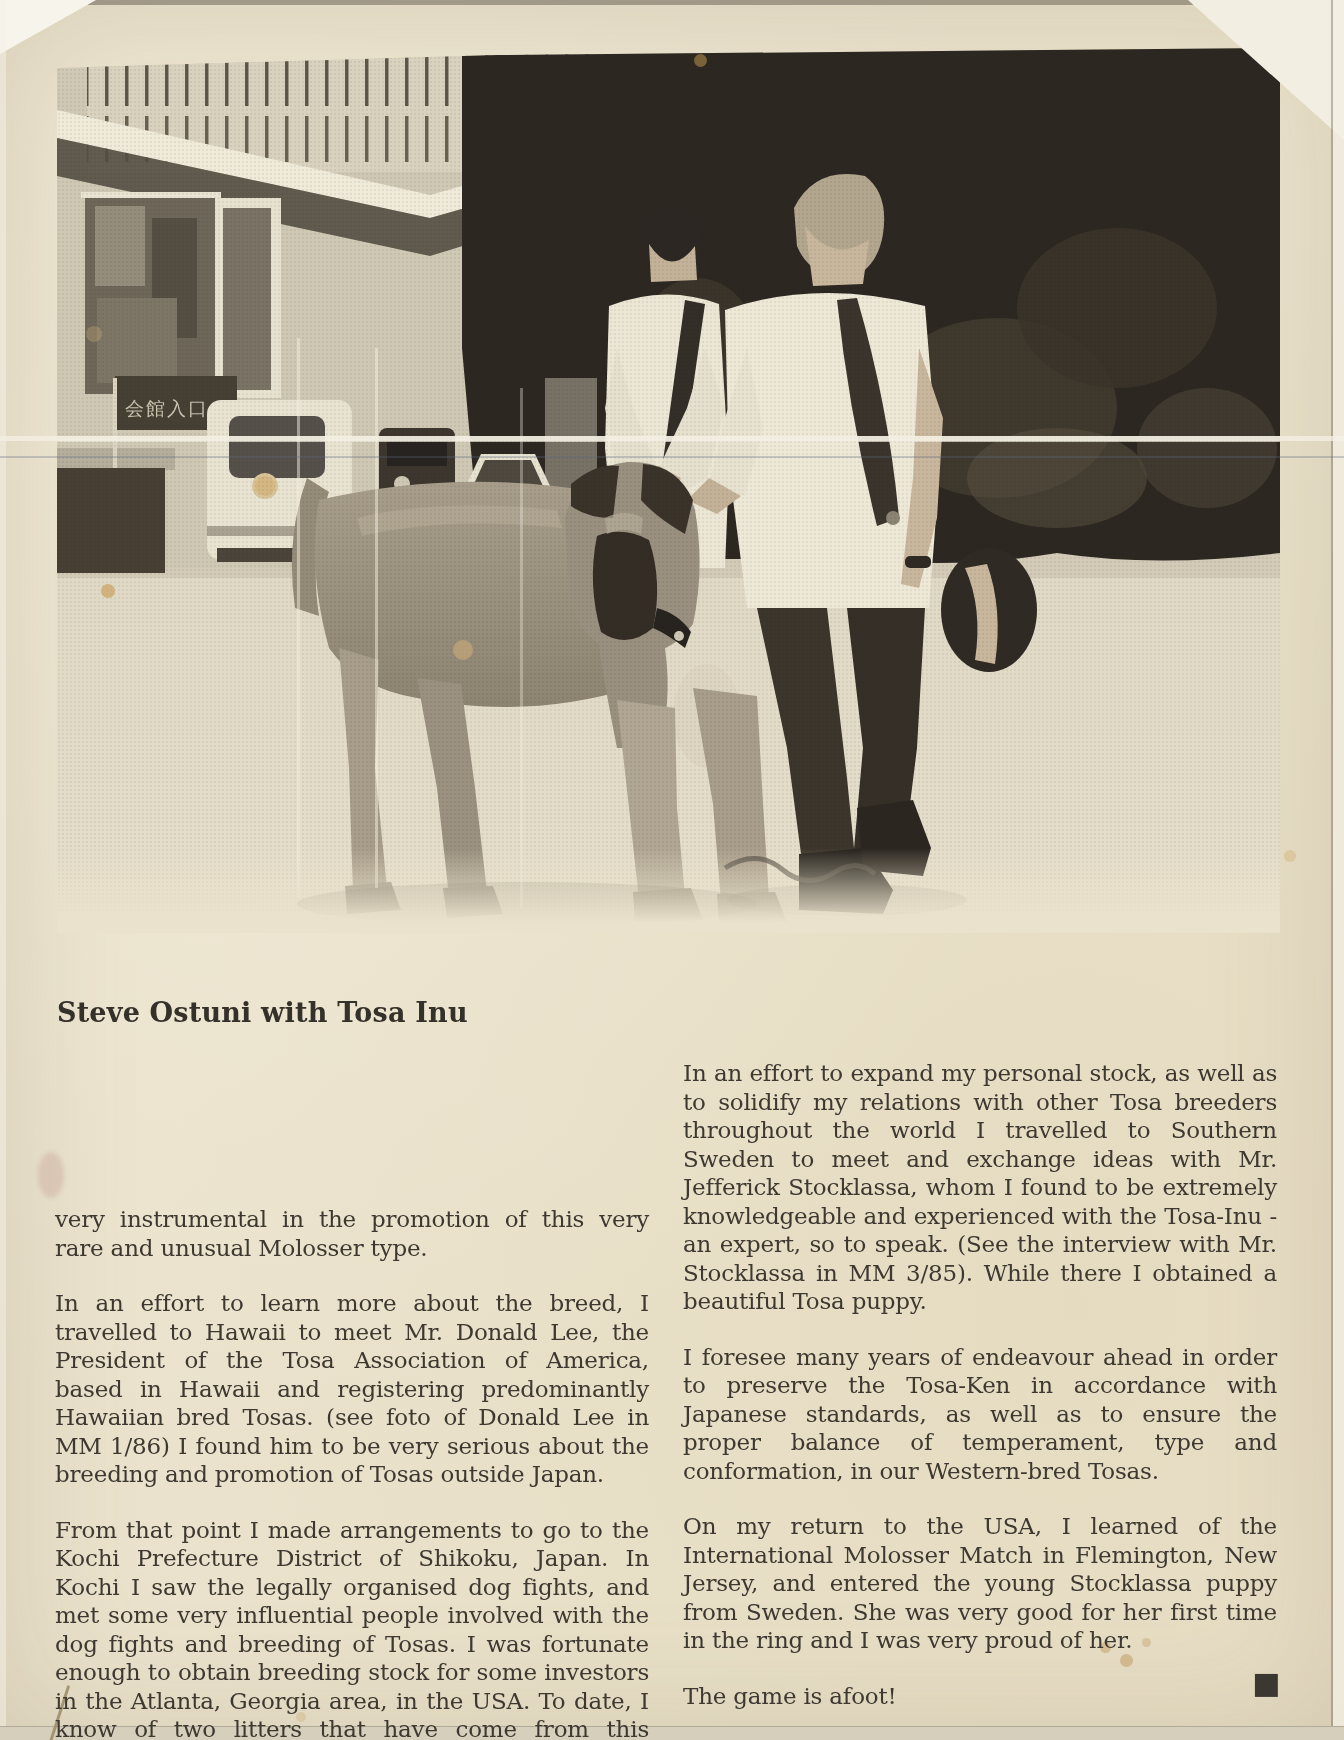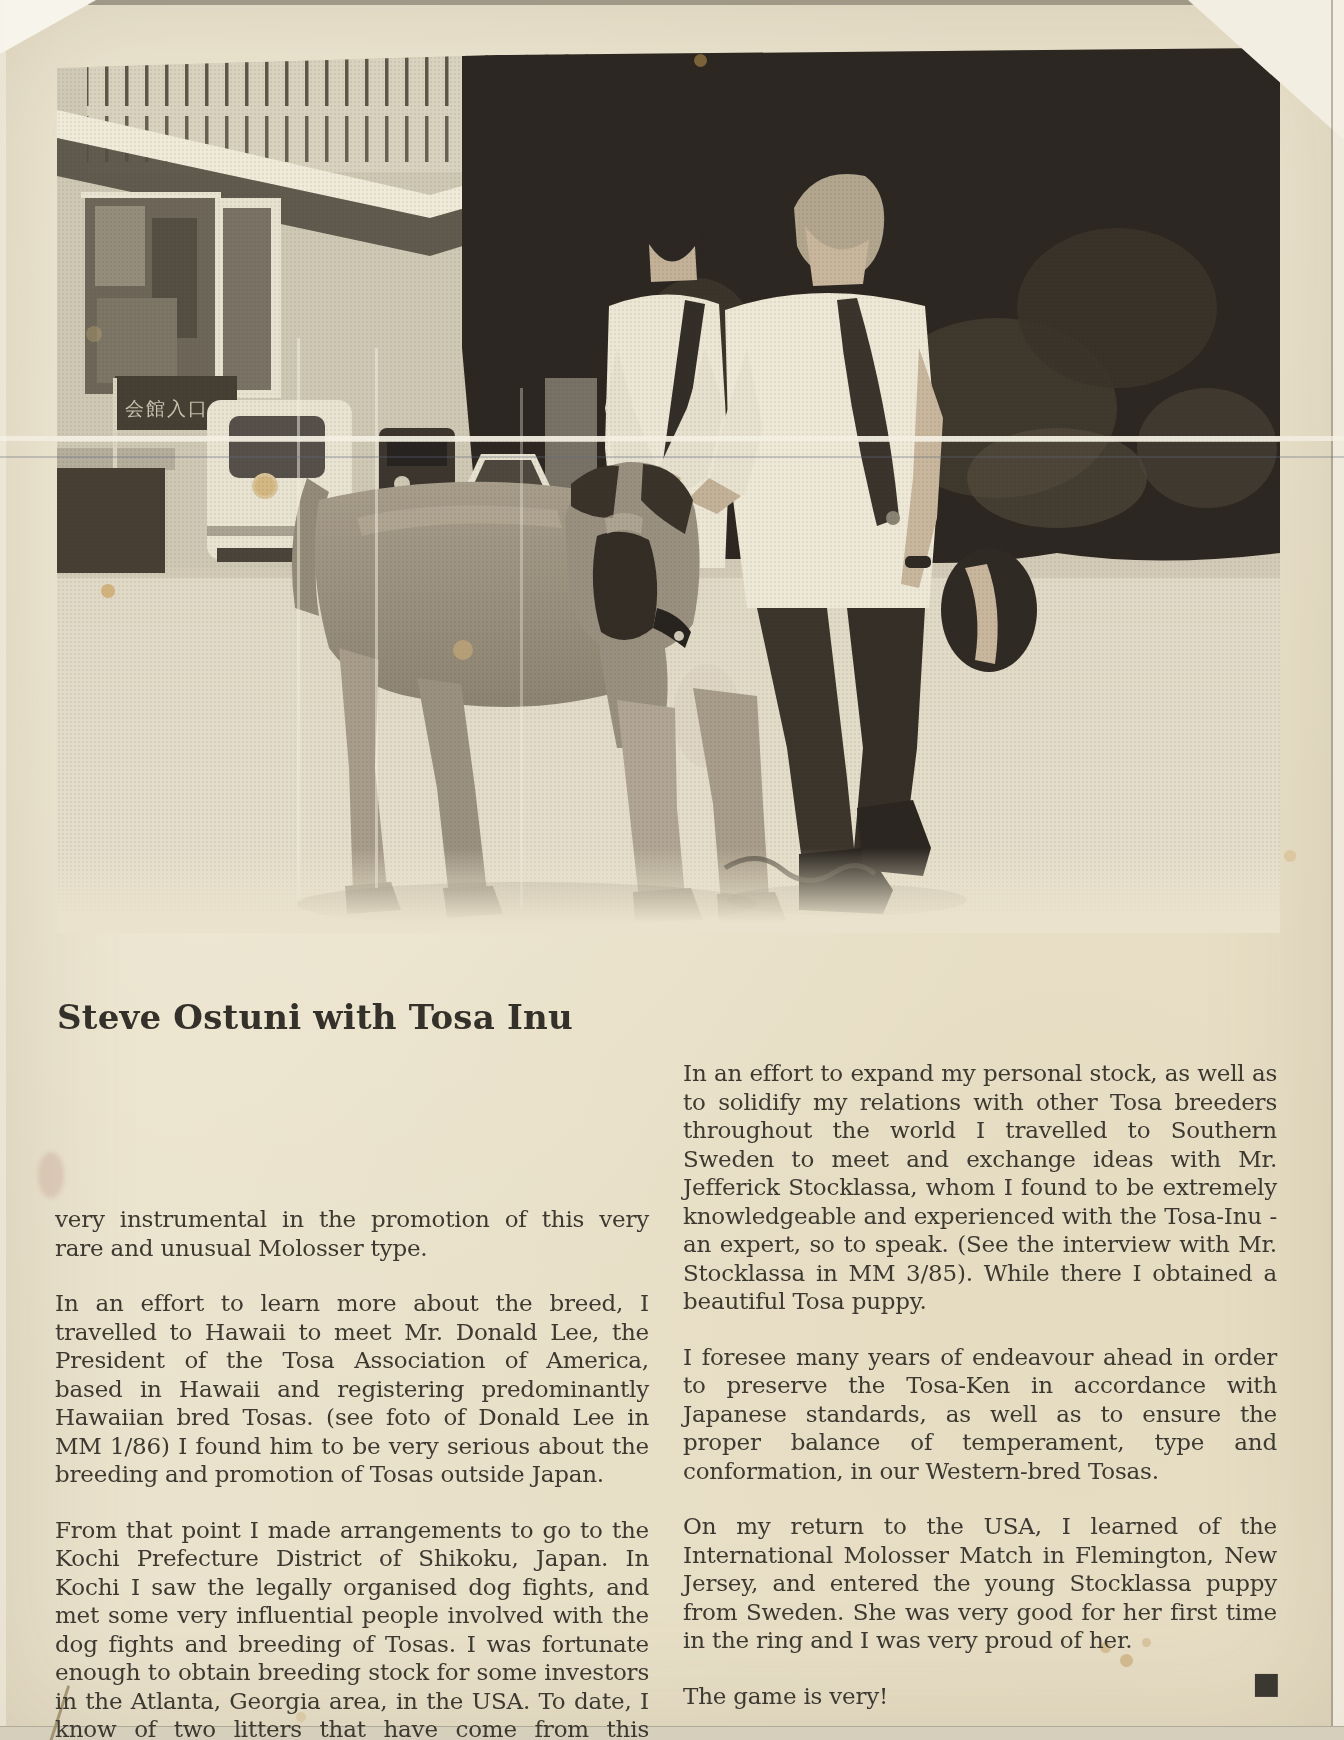--- a/index.html
+++ b/index.html
@@ -28,21 +28,21 @@
   }
   .photo-fade{
     position:absolute;left:0;bottom:0;width:100%;height:85px;
     background:linear-gradient(to bottom, rgba(234,226,204,0), #eae2cc 88%);
   }
   .crease-v{position:absolute;width:3px;background:rgba(242,238,226,.5);}
   .fold-light{position:absolute;left:0;top:436px;width:1344px;height:5px;background:rgba(244,240,228,.75);z-index:5;}
   .fold-dark{position:absolute;left:0;top:456px;width:1344px;height:2px;background:rgba(95,105,125,.30);z-index:5;}
   .caption{
     position:absolute;left:57px;top:997px;width:700px;
-    font-weight:bold;font-size:34px;color:#34302a;letter-spacing:.2px;z-index:10;
+    font-weight:bold;font-size:27px;color:#34302a;letter-spacing:.2px;z-index:10;
   }
   .col{
     position:absolute;width:594px;z-index:10;
     font-size:23px;line-height:28.5px;color:#3d3931;
     text-align:justify;letter-spacing:-0.2px;
   }
   .col p{margin:0 0 27px 0;}
   .col p:last-child{margin-bottom:0;}
   .col-left{left:55px;top:1205px;}
   .col-right{left:683px;top:1059px;}
@@ -227,21 +227,21 @@
   <div class="col col-left">
     <p>very instrumental in the promotion of this very rare and unusual Molosser type.</p>
     <p>In an effort to learn more about the breed, I travelled to Hawaii to meet Mr. Donald Lee, the President of the Tosa Association of America, based in Hawaii and registering predominantly Hawaiian bred Tosas. (see foto of Donald Lee in MM 1/86) I found him to be very serious about the breeding and promotion of Tosas outside Japan.</p>
     <p>From that point I made arrangements to go to the Kochi Prefecture District of Shikoku, Japan. In Kochi I saw the legally organised dog fights, and met some very influential people involved with the dog fights and breeding of Tosas. I was fortunate enough to obtain breeding stock for some investors in the Atlanta, Georgia area, in the USA. To date, I know of two litters that have come from this original foundation stock.</p>
   </div>
 
   <div class="col col-right">
     <p>In an effort to expand my personal stock, as well as to solidify my relations with other Tosa breeders throughout the world I travelled to Southern Sweden to meet and exchange ideas with Mr. Jefferick Stocklassa, whom I found to be extremely knowledgeable and experienced with the Tosa-Inu - an expert, so to speak. (See the interview with Mr. Stocklassa in MM 3/85). While there I obtained a beautiful Tosa puppy.</p>
     <p>I foresee many years of endeavour ahead in order to preserve the Tosa-Ken in accordance with Japanese standards, as well as to ensure the proper balance of temperament, type and conformation, in our Western-bred Tosas.</p>
     <p>On my return to the USA, I learned of the International Molosser Match in Flemington, New Jersey, and entered the young Stocklassa puppy from Sweden. She was very good for her first time in the ring and I was very proud of her.</p>
-    <p>The game is very!</p>
+    <p>The game is afoot!</p>
   </div>
 
   <div class="end-marker">■</div>
 
   <div class="edge-top"></div>
   <div class="corner-tl"></div>
   <div class="corner-tr"></div>
   <div class="edge-right-line"></div>
   <div class="edge-right-strip"></div>
   <div class="edge-left-strip"></div>

